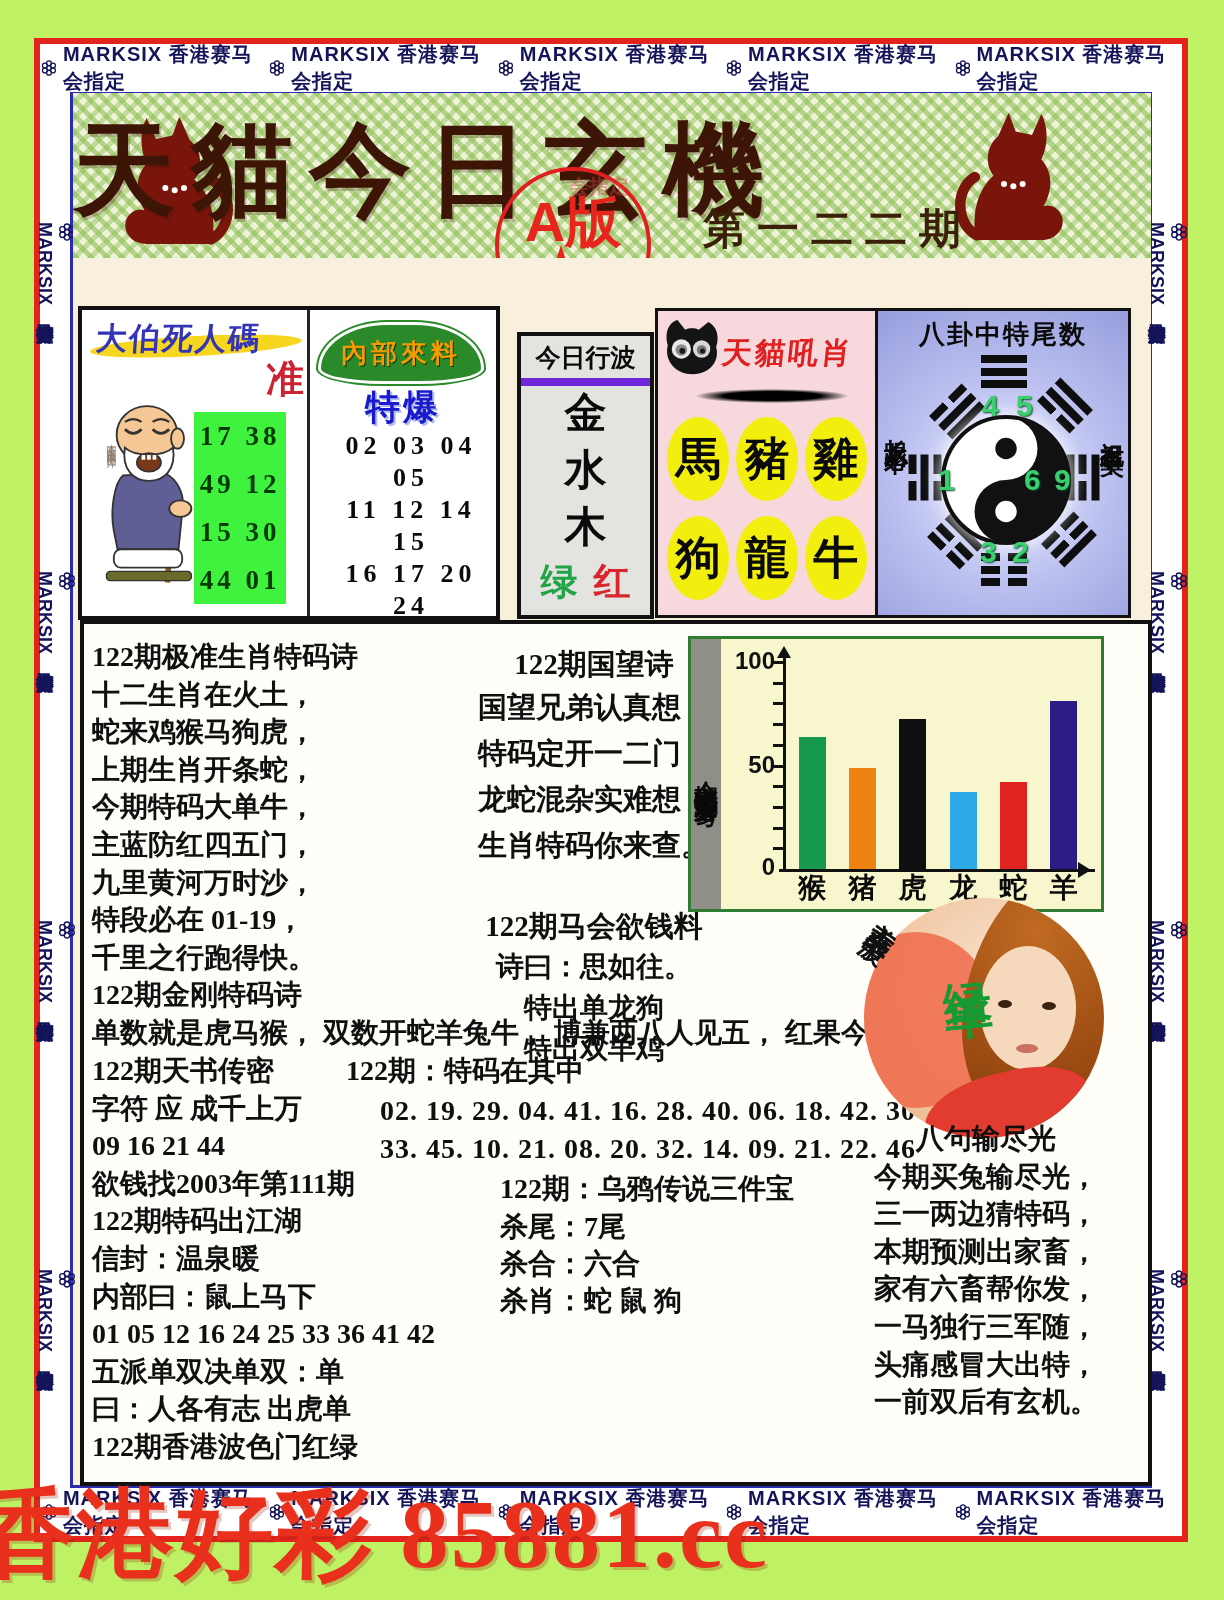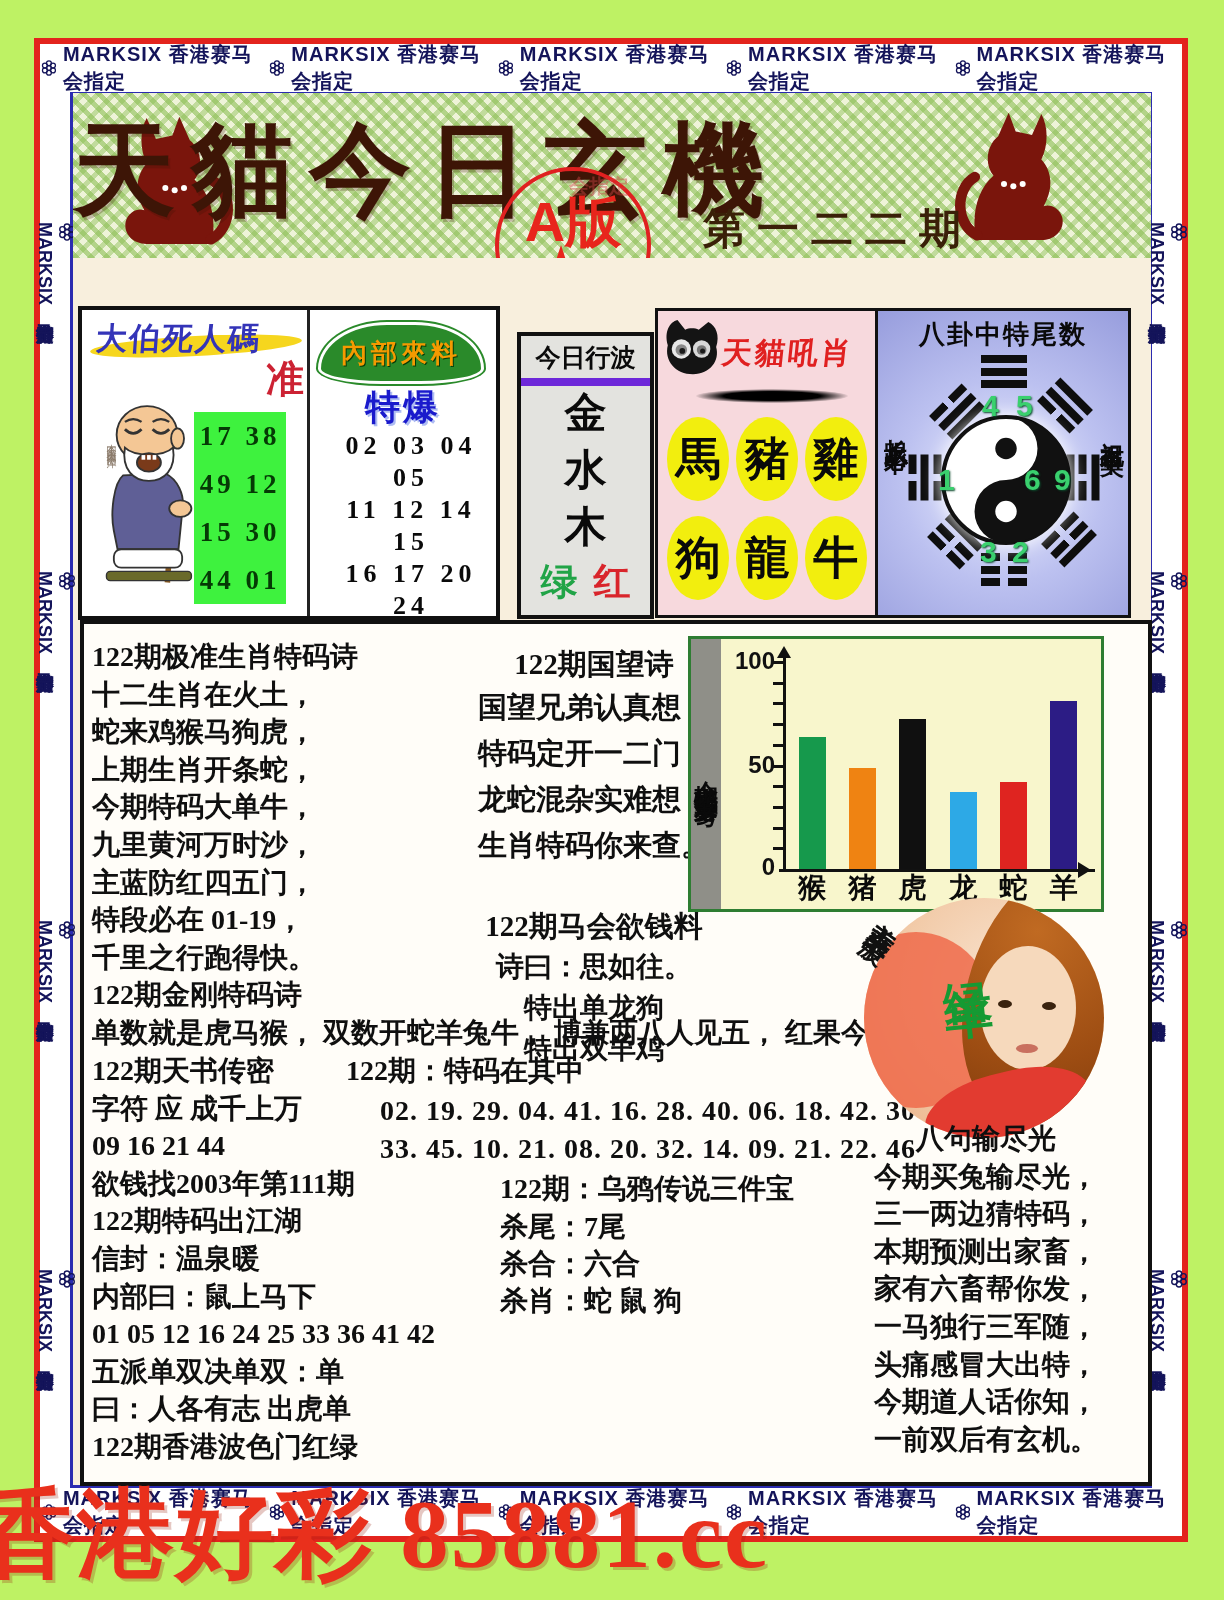--- a/index.html
+++ b/index.html
@@ -539,22 +539,22 @@
     <span class="bg-num" style="left:134px;top:224px;">2</span>
   </div>
 
   <div class="main-box">
     <div class="left-poem">
         <div class="poem-line">122期极准生肖特码诗</div>
         <div class="poem-line">十二生肖在火土，</div>
         <div class="poem-line">蛇来鸡猴马狗虎，</div>
         <div class="poem-line">上期生肖开条蛇，</div>
         <div class="poem-line">今期特码大单牛，</div>
+        <div class="poem-line">主蓝防红四五门，</div>
         <div class="poem-line">九里黄河万时沙，</div>
-        <div class="poem-line">主蓝防红四五门，</div>
         <div class="poem-line">特段必在 01-19，</div>
         <div class="poem-line">千里之行跑得快。</div>
         <div class="poem-line">122期金刚特码诗</div>
       </div>
 
     <div class="mid-poem">
       <div class="mid-title">122期国望诗</div>
       <div>
           <div class="mid-line">国望兄弟认真想，</div>
           <div class="mid-line">特码定开一二门，</div>
@@ -656,21 +656,20 @@
 
     <div class="right-poem">
       <div>八句输尽光</div>
       <div>
           <div class="right-line">今期买兔输尽光，</div>
           <div class="right-line">三一两边猜特码，</div>
           <div class="right-line">本期预测出家畜，</div>
           <div class="right-line">家有六畜帮你发，</div>
           <div class="right-line">一马独行三军随，</div>
           <div class="right-line">头痛感冒大出特，</div>
-          <div class="right-line">今期道人话你知，</div>
           <div class="right-line">一前双后有玄机。</div>
         </div>
     </div>
   </div>
 
   <div class="banner banner-bottom">
     <div class="banner-group">
       <svg class="flower" width="22" height="22" viewBox="0 0 24 24">
           <g fill="none" stroke="#14145a" stroke-width="1.7">
             <circle cx="12" cy="5.6" r="3.3"></circle>

